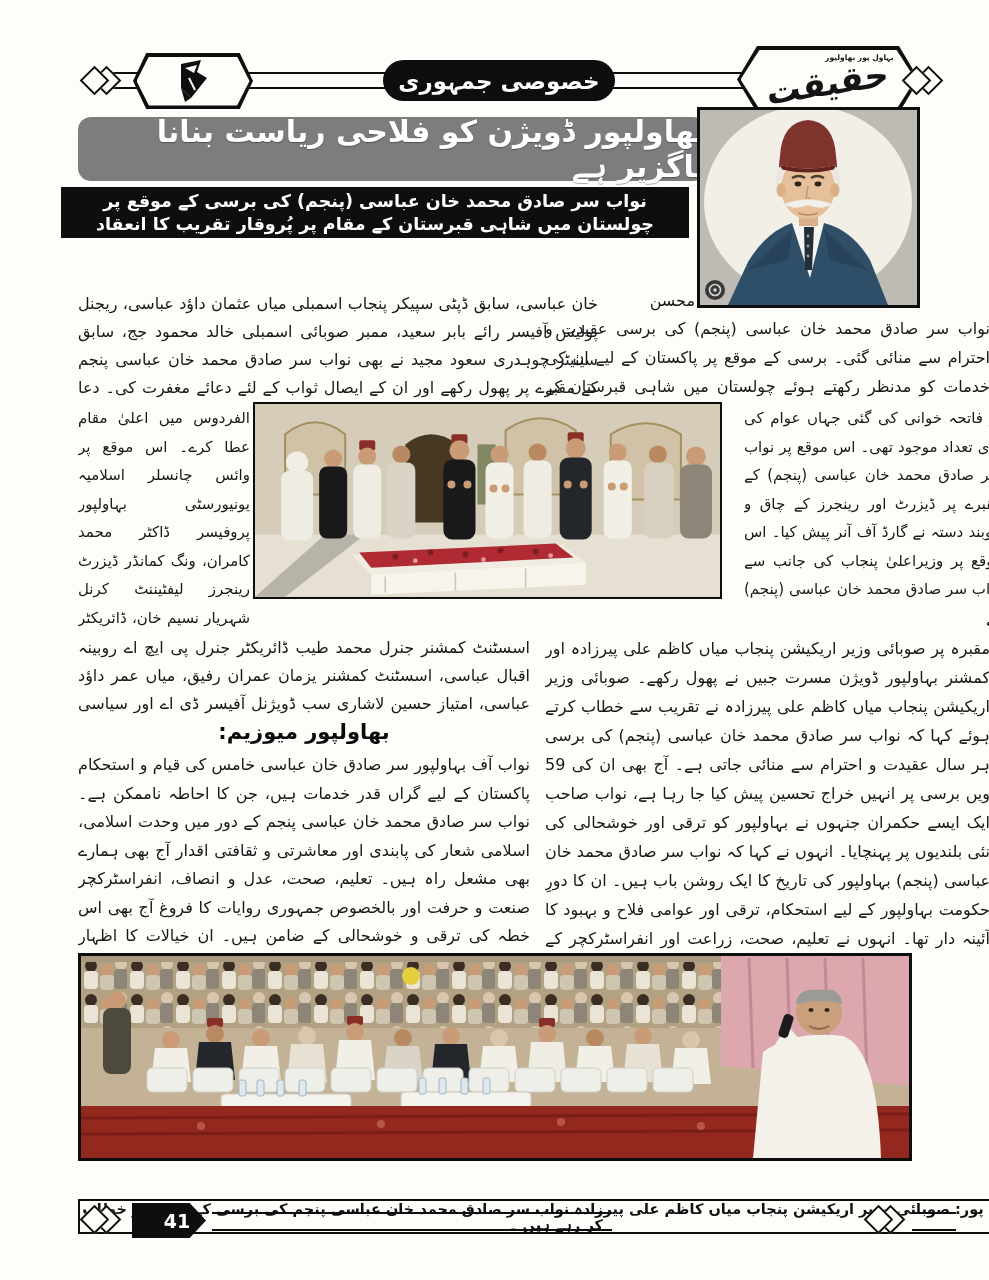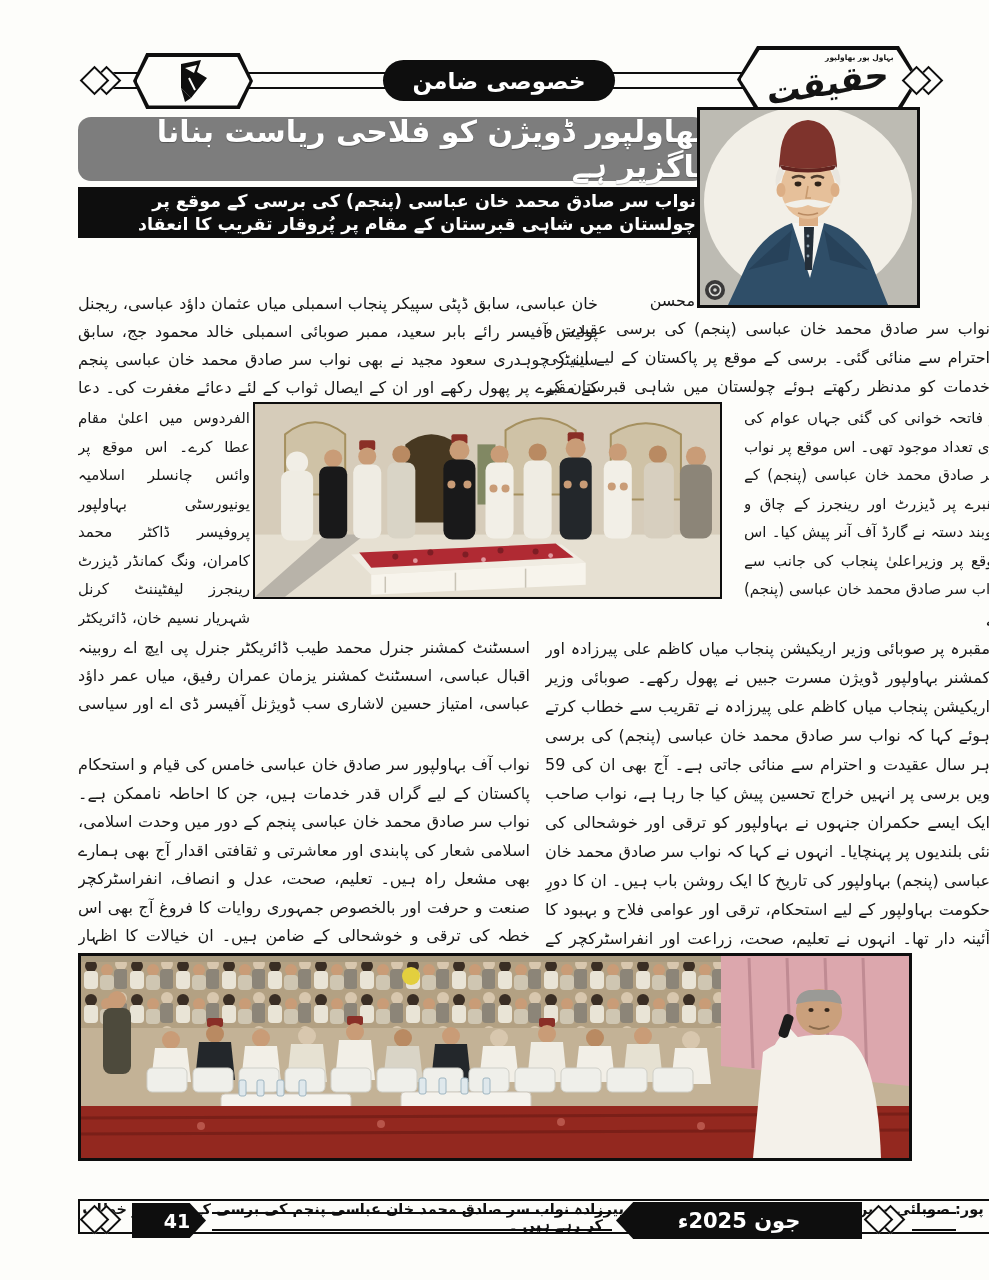--- a/index.html
+++ b/index.html
@@ -27,22 +27,22 @@
     letter-spacing:-1px;line-height:1;margin-top:6px;}
   .masthead-tag{position:absolute;top:3px;right:22px;font-size:7.5px;font-weight:bold;}
   .badge{position:absolute;left:383px;top:60px;width:232px;height:41px;background:#0e0e0e;
     border-radius:21px;color:#fff;display:flex;align-items:center;justify-content:center;
     font-size:23px;font-weight:bold;}
   
   .headline{position:absolute;left:78px;top:117px;width:628px;height:64px;
     background:var(--box-gray);border-radius:13px;color:#fff;font-weight:bold;
     font-size:30px;display:flex;align-items:center;justify-content:center;
     text-shadow:0 1px 1px #00000055;}
-  .subhead{position:absolute;left:78px;width:628px;color:#fff;
-    display:flex;align-items:center;justify-content:center;text-align:right;
+  .subhead{position:absolute;left:61px;width:628px;color:#fff;
+    display:flex;align-items:center;justify-content:center;text-align:center;
     font-weight:bold;padding:2px 10px;box-sizing:border-box;line-height:1.3;}
   .subhead-1{top:187px;height:51px;background:#0e0e0e;font-size:17.5px;}
   .subhead-2{top:244px;height:44px;background:var(--box-gray2);font-size:16.5px;}
   
   .portrait{position:absolute;left:697px;top:107px;width:223px;height:201px;
     border:3px solid #0e0e0e;background:#fff;box-sizing:border-box;}
   .portrait svg{display:block;width:100%;height:100%;}
   
   .btxt{position:absolute;font-size:16px;line-height:28px;text-align:justify;
     overflow:hidden;color:#181818;}
@@ -86,21 +86,21 @@
     <div class="hex-inner">
       <svg width="52" height="46" viewBox="0 0 52 46">
         <path d="M14 6 L34 2 L30 14 L40 20 L24 40 L14 30 Z" fill="#0e0e0e"></path>
         <path d="M18 10 L30 7 L27 15 Z" fill="#fdfdfa"></path>
         <path d="M24 40 L18 44 L14 30 Z" fill="#0e0e0e"></path>
         <line x1="22" y1="20" x2="28" y2="32" stroke="#fdfdfa" stroke-width="2"></line>
       </svg>
     </div>
   </div>
 
-  <div class="badge">خصوصی ضامن</div>
+  <div class="badge">خصوصی جمہوری</div>
 
   <div class="hex hex-masthead">
     <div class="hex-inner">
       <span class="masthead-tag">بہاول پور بھاولپور</span>
       <span class="masthead-title">حقیقت</span>
     </div>
   </div>
 
   <div class="dia-pair" style="left:906px;top:70px;">
     <span class="dia"></span>
@@ -145,20 +145,21 @@
 
   <div class="btxt" style="left:600px;top:287px;width:95px;height:26px;">محسن پاکستان</div>
   <div class="btxt" style="left:545px;top:314px;width:445px;height:87px;line-height:29px;">نواب سر صادق محمد خان عباسی (پنجم) کی برسی عقیدت و احترام سے منائی گئی۔ برسی کے موقع پر پاکستان کے لیے ان کی خدمات کو مدنظر رکھتے ہوئے چولستان میں شاہی قبرستان کے مقام پر پُروقار تقریب منعقد ہوئی۔ نواب سر صادق محمد خان عباسی (پنجم) کے مقبرے</div>
   <div class="btxt btxt-narrow" style="left:744px;top:404px;width:258px;height:227px;">پر فاتحہ خوانی کی گئی جہاں عوام کی بڑی تعداد موجود تھی۔ اس موقع پر نواب سر صادق محمد خان عباسی (پنجم) کے مقبرے پر ڈیزرٹ اور رینجرز کے چاق و چوبند دستہ نے گارڈ آف آنر پیش کیا۔ اس موقع پر وزیراعلیٰ پنجاب کی جانب سے نواب سر صادق محمد خان عباسی (پنجم) کے</div>
   <div class="btxt" style="left:545px;top:634px;width:445px;height:318px;line-height:29px;">مقبرہ پر صوبائی وزیر اریکیشن پنجاب میاں کاظم علی پیرزادہ اور کمشنر بہاولپور ڈویژن مسرت جبیں نے پھول رکھے۔ صوبائی وزیر اریکیشن پنجاب میاں کاظم علی پیرزادہ نے تقریب سے خطاب کرتے ہوئے کہا کہ نواب سر صادق محمد خان عباسی (پنجم) کی برسی ہر سال عقیدت و احترام سے منائی جاتی ہے۔ آج بھی ان کی 59 ویں برسی پر انہیں خراج تحسین پیش کیا جا رہا ہے، نواب صاحب ایک ایسے حکمران جنہوں نے بہاولپور کو ترقی اور خوشحالی کی نئی بلندیوں پر پہنچایا۔ انہوں نے کہا کہ نواب سر صادق محمد خان عباسی (پنجم) بہاولپور کی تاریخ کا ایک روشن باب ہیں۔ ان کا دورِ حکومت بہاولپور کے لیے استحکام، ترقی اور عوامی فلاح و بہبود کا آئینہ دار تھا۔ انہوں نے تعلیم، صحت، زراعت اور انفراسٹرکچر کے شعبوں میں گراں قدر خدمات انجام دیں، جن کے ثمرات آج بھی محسوس کیے جاتے ہیں۔ ان کی بصیرت اور دوراندیشی نے ریاست کو ایک جدید اور ترقی یافتہ ریاست کے طور پر ابھارا تھا۔ امیر آف بہاولپور نواب صلاح الدین عباسی کے ولی عہد پرنس بہاول عباس</div>
 
   <div class="btxt" style="left:78px;top:290px;width:520px;height:111px;">خان عباسی، سابق ڈپٹی سپیکر پنجاب اسمبلی میاں عثمان داؤد عباسی، ریجنل پولیس آفیسر رائے بابر سعید، ممبر صوبائی اسمبلی خالد محمود جج، سابق سینیٹر چوہدری سعود مجید نے بھی نواب سر صادق محمد خان عباسی پنجم کے مقبرے پر پھول رکھے اور ان کے ایصال ثواب کے لئے دعائے مغفرت کی۔ دعا ہے کہ اللہ تعالیٰ ان کے درجات بلند کرے اور ان کو جنت</div>
   <div class="btxt btxt-narrow" style="left:78px;top:404px;width:172px;height:227px;">الفردوس میں اعلیٰ مقام عطا کرے۔ اس موقع پر وائس چانسلر اسلامیہ یونیورسٹی بہاولپور پروفیسر ڈاکٹر محمد کامران، ونگ کمانڈر ڈیزرٹ رینجرز لیفٹیننٹ کرنل شہریار نسیم خان، ڈائریکٹر ریونیو اینڈ کالونیز چولستان ڈویلپمنٹ اتھارٹی احسان الحق ضیاء، ایڈیشنل ڈپٹی کمشنر ریونیو امیر تیمور</div>
   <div class="btxt" style="left:78px;top:634px;width:452px;height:85px;">اسسٹنٹ کمشنر جنرل محمد طیب ڈائریکٹر جنرل پی ایچ اے روبینہ اقبال عباسی، اسسٹنٹ کمشنر یزمان عمران رفیق، میاں عمر داؤد عباسی، امتیاز حسین لاشاری سب ڈویژنل آفیسر ڈی اے اور سیاسی و سماجی رہنما، انجمن تاجران اور سول سوسائٹی کے نمائندگان موجود تھے۔</div>
 
+  <div class="sec-heading">بھاولپور میوزیم:</div>
   <div class="btxt" style="left:78px;top:751px;width:452px;height:200px;line-height:28.5px;">نواب آف بہاولپور سر صادق خان عباسی خامس کی قیام و استحکام پاکستان کے لیے گراں قدر خدمات ہیں، جن کا احاطہ ناممکن ہے۔ نواب سر صادق محمد خان عباسی پنجم کے دور میں وحدت اسلامی، اسلامی شعار کی پابندی اور معاشرتی و ثقافتی اقدار آج بھی ہمارے بھی مشعل راہ ہیں۔ تعلیم، صحت، عدل و انصاف، انفراسٹرکچر صنعت و حرفت اور بالخصوص جمہوری روایات کا فروغ آج بھی اس خطہ کی ترقی و خوشحالی کے ضامن ہیں۔ ان خیالات کا اظہار وائس چانسلر اسلامیہ یونیورسٹی بہاولپور پروفیسر ڈاکٹر محمد کامران نے بہاولپور میوزیم کے زیر اہتمام نواب آف بہاولپور کی 59 ویں برسی کے حوالے سے نواب</div>
 
   <div class="photo photo-mid">
     <svg viewBox="0 0 464 192">
       <rect width="464" height="192" fill="#d6ccba"></rect>
       <path d="M30,90 L30,30 Q60,6 90,30 L90,90 Z" fill="#cfc2a6" stroke="#a5905f" stroke-width="2"></path>
       <path d="M250,90 L250,26 Q285,2 320,26 L320,90 Z" fill="#cfc2a6" stroke="#a5905f" stroke-width="2"></path>
       <path d="M355,95 L355,30 Q390,8 425,30 L425,95 Z" fill="#cfc2a6" stroke="#a5905f" stroke-width="2"></path>
       <path d="M150,118 L150,40 Q176,20 202,40 L202,118 Z" fill="#473821"></path>
       <rect x="222" y="40" width="18" height="60" fill="#5c6b3f" opacity="0.7"></rect>
@@ -374,20 +375,19 @@
     </svg>
   </div>
   <div class="caption caption-bottom">بہاول پور: صوبائی وزیر اریکیشن پنجاب میاں کاظم علی پیرزادہ نواب سر صادق محمد خان عباسی پنجم کی برسی کے موقع پر خطاب کر رہے ہیں ۔</div>
 
   <div class="dia-pair" style="left:84px;top:1209px;">
     <span class="dia"></span>
     <span class="dia"></span>
   </div>
   <div class="badge-41">41</div>
   <div class="f-lines" style="left:212px;top:1212px;width:400px;"></div>
-  <div class="date-banner">جون 2025ء</div>
   <div class="dia-pair" style="left:868px;top:1209px;">
     <span class="dia"></span>
     <span class="dia"></span>
   </div>
   <div class="f-lines" style="left:912px;top:1212px;width:44px;"></div>
 
 </div>
 
 </body></html>

